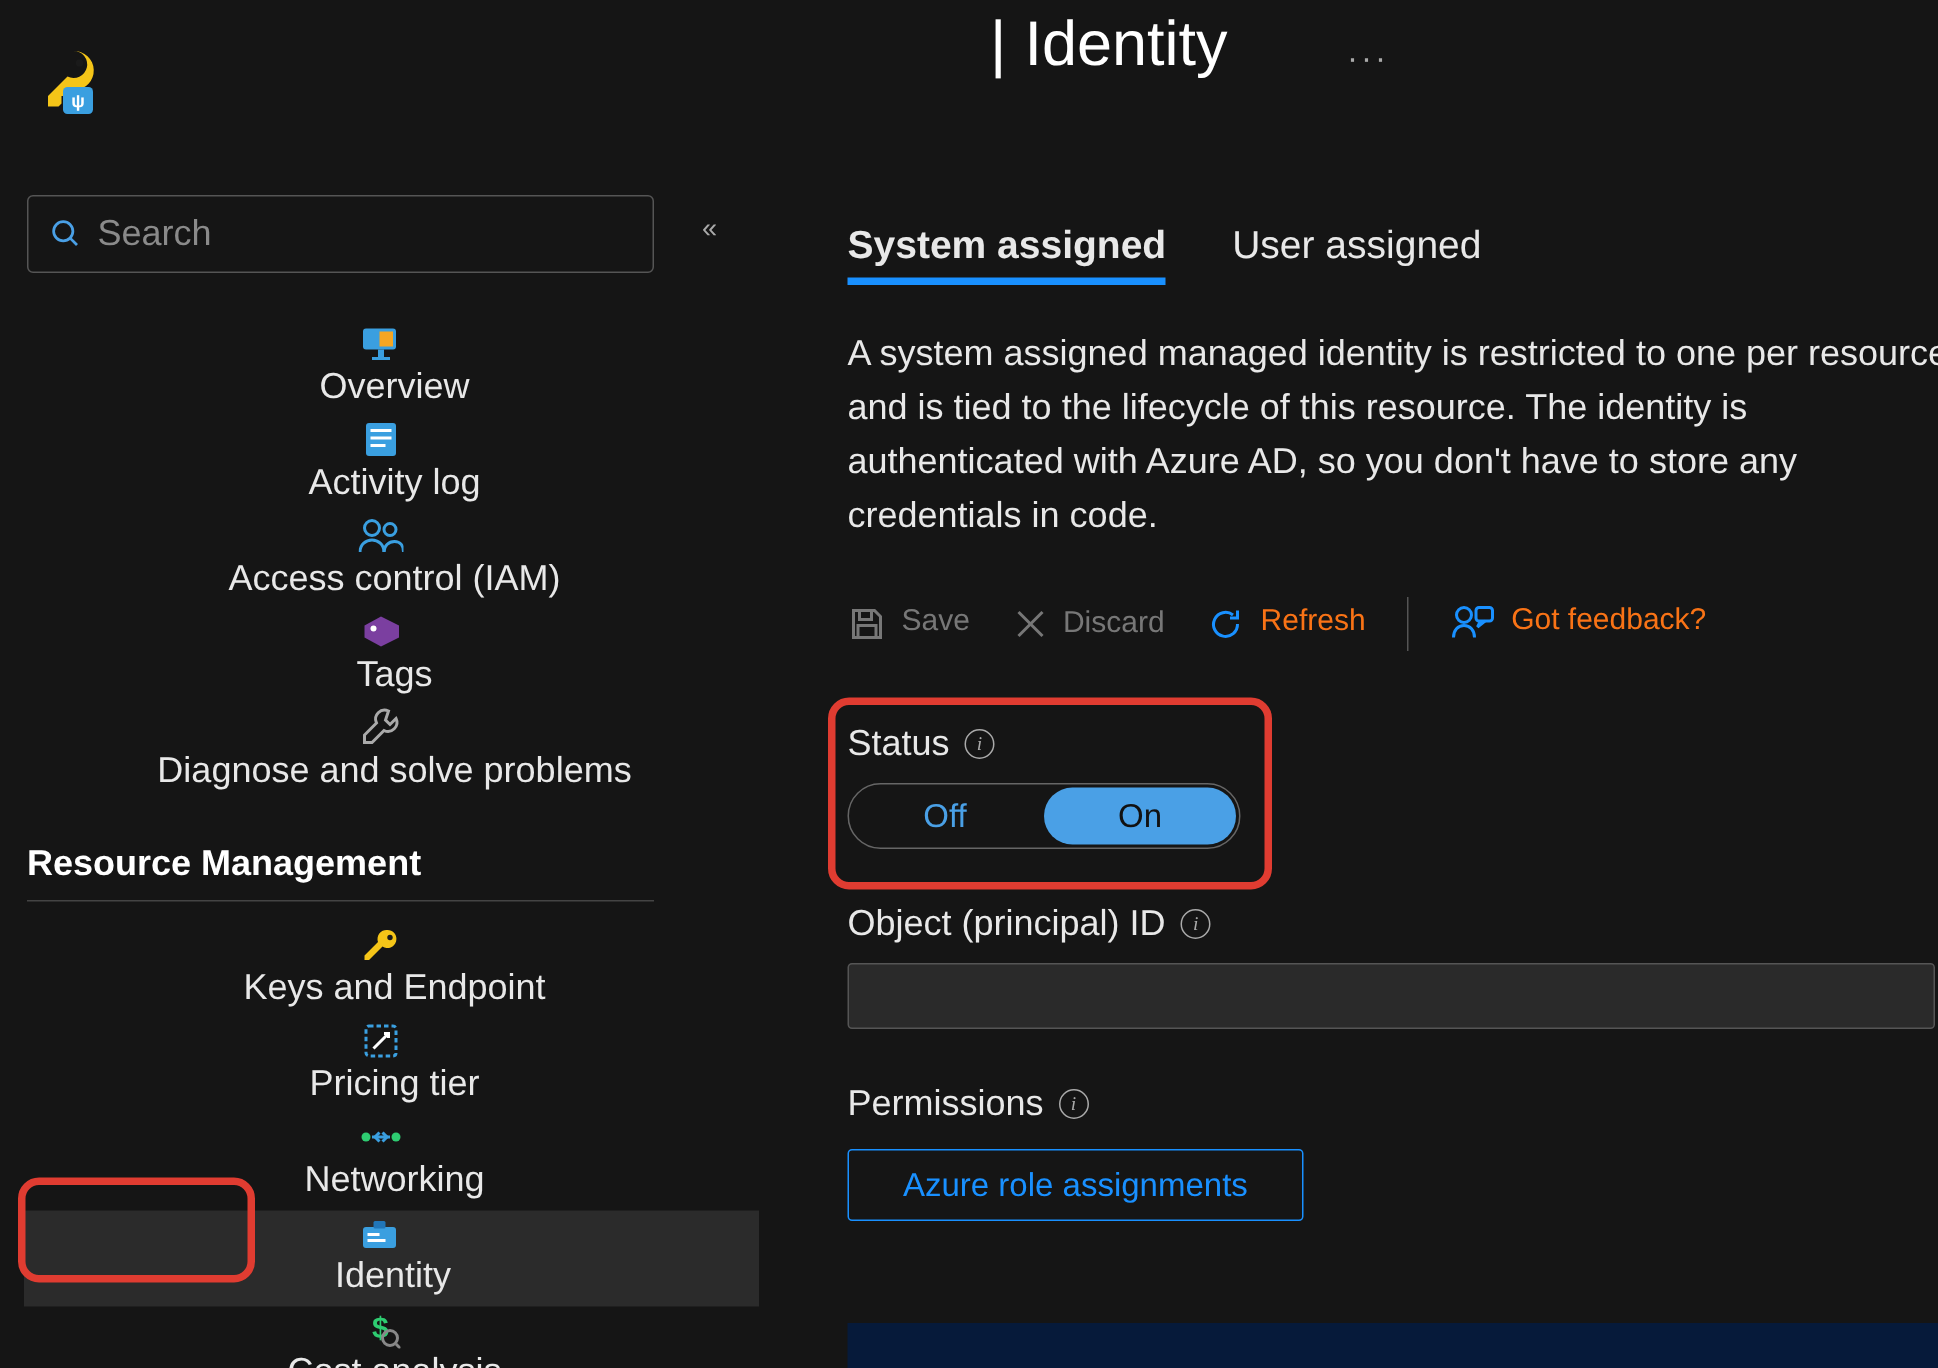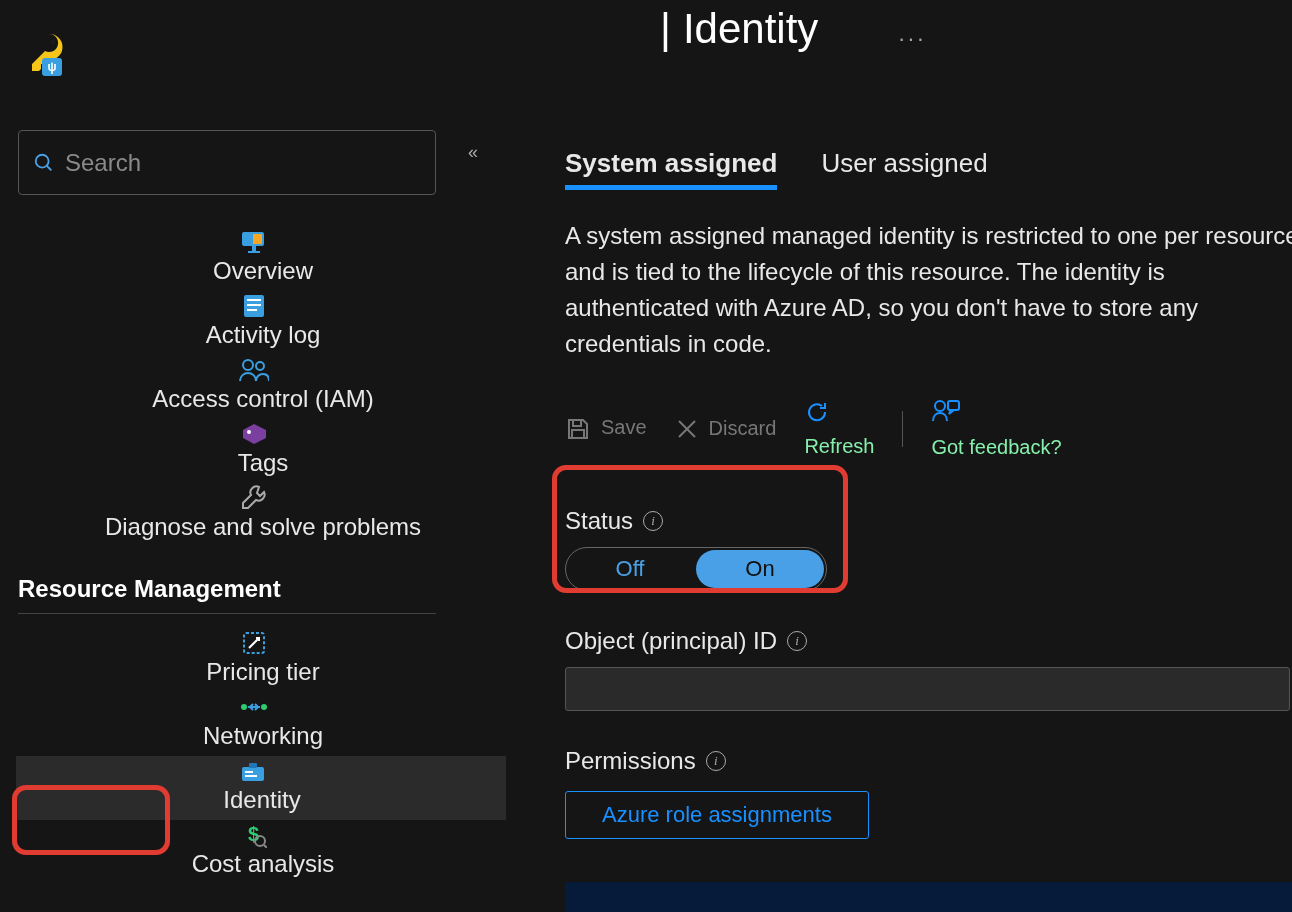--- a/index.html
+++ b/index.html
@@ -54,21 +54,21 @@
   }
   
   .sidebar {
     position: absolute;
     left: 18px;
     top: 130px;
     width: 490px;
   }
   .search-box {
     width: 418px;
-    height: 65px;
+    height: 52px;
     border: 1px solid #555;
     border-radius: 4px;
     background: transparent;
     display: flex;
     align-items: center;
     padding: 0 14px;
     position: relative;
   }
   .search-glyph {
     color: #4aa0e6;
@@ -174,21 +174,21 @@
     margin-bottom: 48px;
   }
   .tool-btn {
     display: flex;
     align-items: flex-start;
     gap: 10px;
     font-size: 20px;
     cursor: pointer;
   }
   .tool-btn.disabled { color: #777; }
-  .tool-btn.enabled { color: #86efac; flex-direction: column; }
+  .tool-btn.enabled { color: #f97316; }
   .toolbar-sep { width:1px; height:36px; background:#555; }
   .tool-icon { display:inline-flex; }
   .status-block { margin-top: 12px; }
   .field-label {
     font-size: 24px;
     color: #e8e8e8;
     display: flex;
     align-items: center;
     gap: 10px;
     margin-bottom: 12px;
@@ -344,20 +344,29 @@
           </svg>
         </span>
         <span class="nav-label">Diagnose and solve problems</span>
       </div>
 
       <div class="section-header">Resource Management</div>
       <hr class="section-divider">
 
       <div class="nav-item">
         <span class="nav-icon">
+          <svg width="26" height="26" viewBox="0 0 26 26">
+            <path d="M17 3a6 6 0 1 1-3 11L5 23H2v-3l9-9a6 6 0 0 1 6-8z" fill="#f5c518"></path>
+            <circle cx="19" cy="8" r="1.8" fill="#1a1a1a"></circle>
+          </svg>
+        </span>
+        <span class="nav-label">Keys and Endpoint</span>
+      </div>
+      <div class="nav-item">
+        <span class="nav-icon">
           <svg width="26" height="26" viewBox="0 0 26 26" fill="none" stroke="#3a9fe0" stroke-width="2">
             <rect x="3" y="3" width="20" height="20" rx="2" stroke-dasharray="3 2"></rect>
             <path d="M8 18 L18 8" stroke="#fff"></path>
               <path d="M15 8 h3 v3" stroke="#fff"></path>
           </svg>
         </span>
         <span class="nav-label">Pricing tier</span>
       </div>
       <div class="nav-item">
         <span class="nav-icon">

